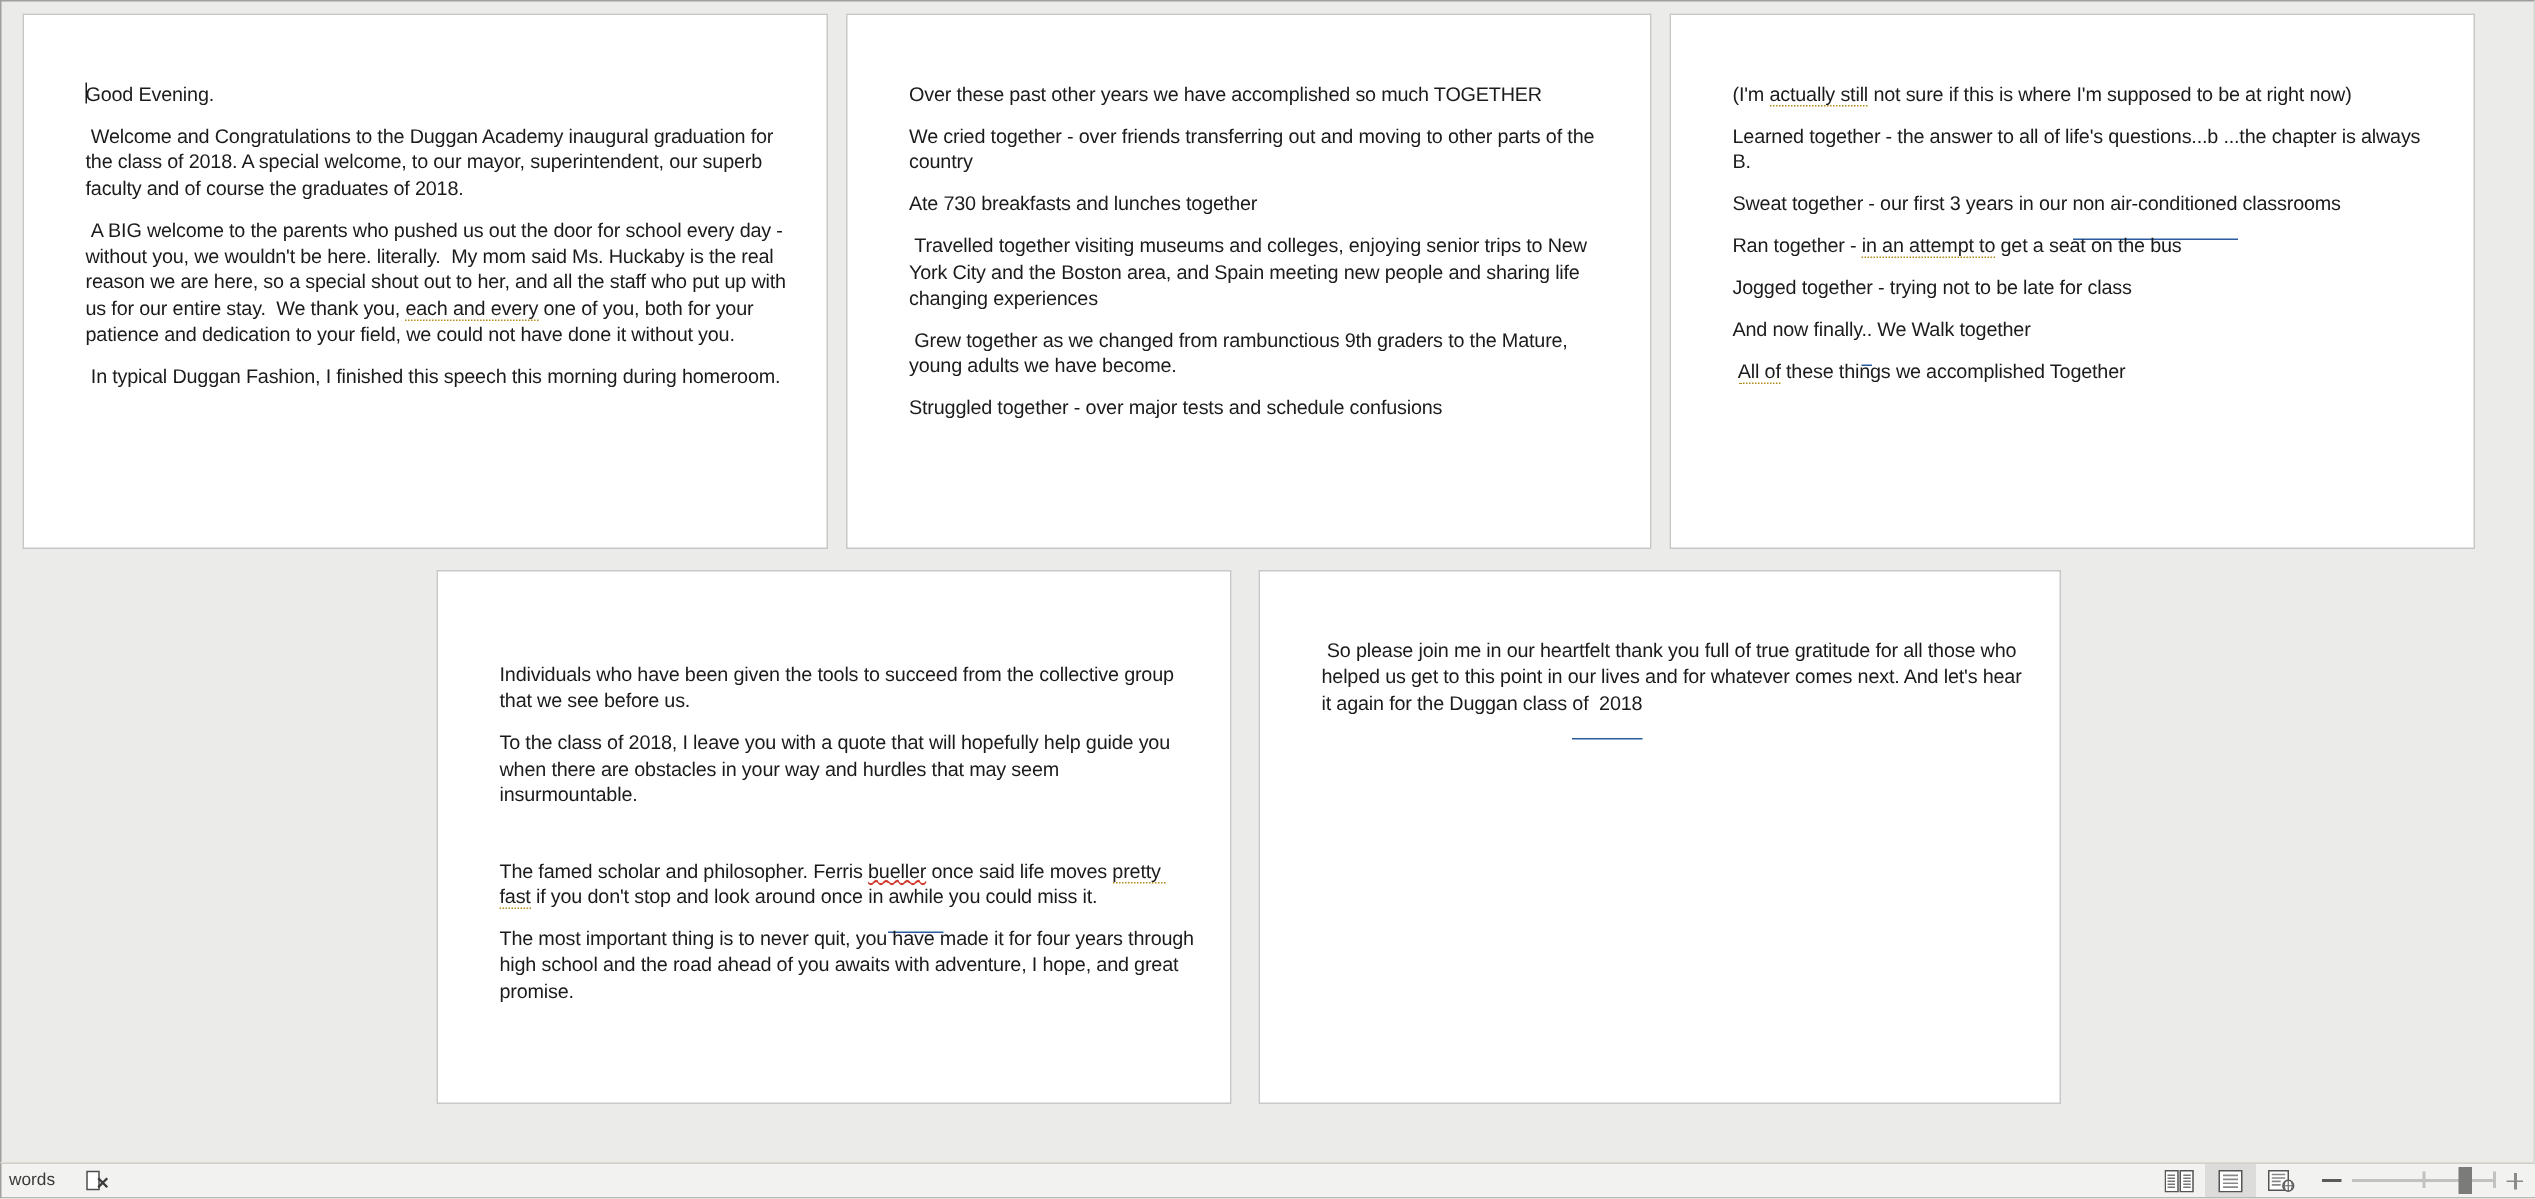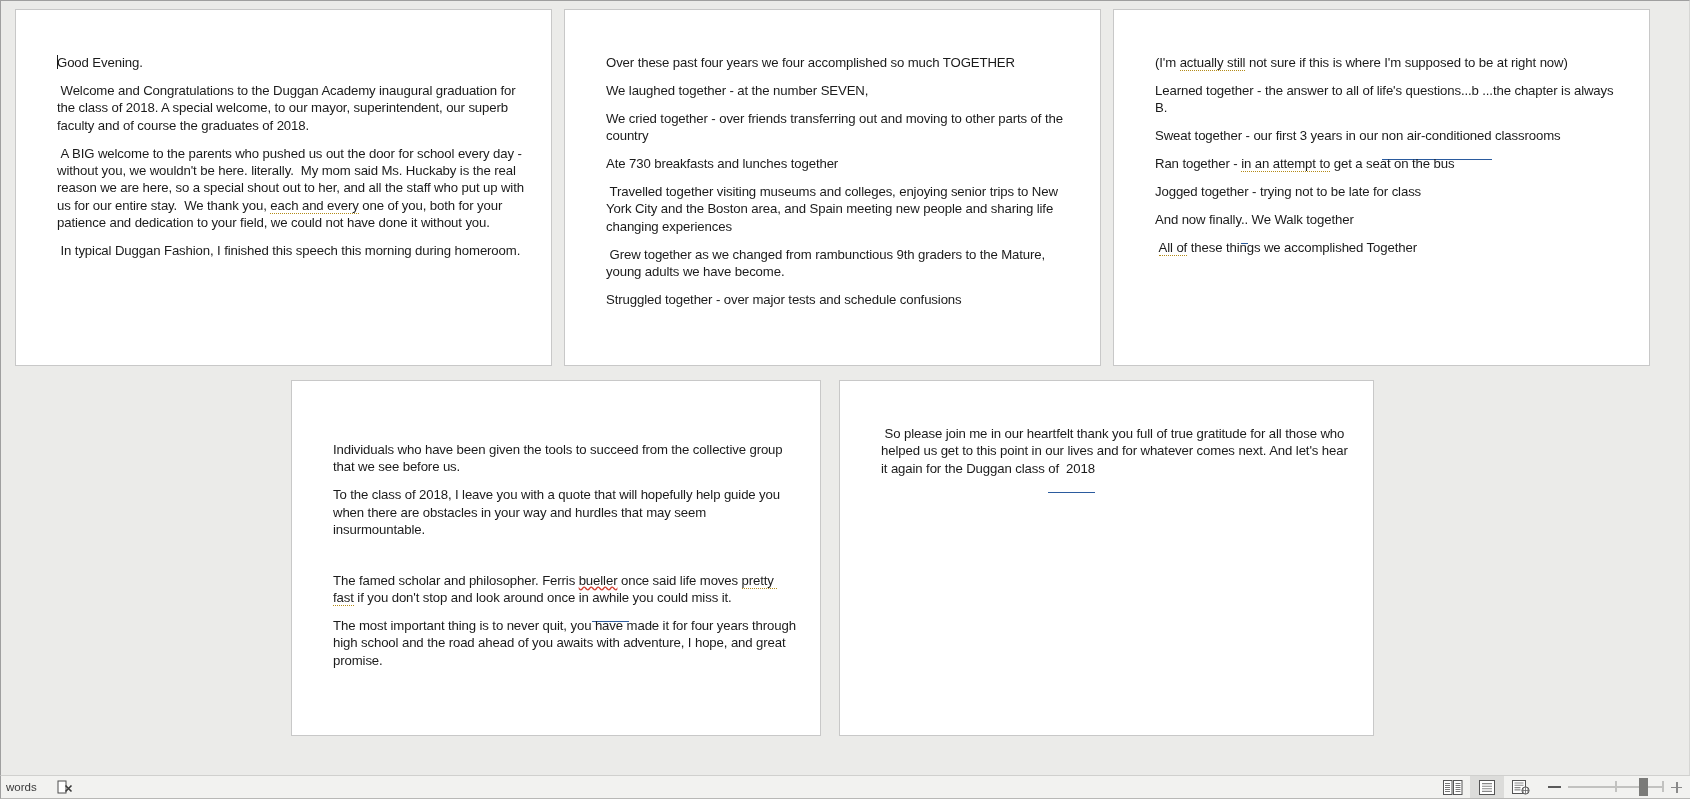--- a/index.html
+++ b/index.html
@@ -173,22 +173,21 @@
       <div class="page-body" style="left:41px; right:22px; top:44px;">
         <p class="para"><span class="caret"></span><span>Good Evening.</span></p>
         <p class="para"> Welcome and Congratulations to the Duggan Academy inaugural graduation for the class of 2018. A special welcome, to our mayor, superintendent, our superb faculty and of course the graduates of 2018.</p>
         <p class="para"> A BIG welcome to the parents who pushed us out the door for school every day - without you, we wouldn't be here. literally.  My mom said Ms. Huckaby is the real reason we are here, so a special shout out to her, and all the staff who put up with us for our entire stay.  We thank you, <span class="gram">each and every</span> one of you, both for your patience and dedication to your field, we could not have done it without you.</p>
         <p class="para"> In typical Duggan Fashion, I finished this speech this morning during homeroom.</p>
       </div>
     </div>
 
     <div class="page" style="left:563px; top:8px; width:537px; height:357px;">
       <div class="page-body" style="left:41px; right:22px; top:44px;">
-        <p class="para">Over these past four years we four accomplished so much TOGETHER</p>
-        <p class="para">We laughed together - at the number SEVEN,</p>
+        <p class="para">Over these past other years we have accomplished so much TOGETHER</p>
         <p class="para">We cried together - over friends transferring out and moving to other parts of the country</p>
         <p class="para">Ate 730 breakfasts and lunches together</p>
         <p class="para"> Travelled together visiting museums and colleges, enjoying senior trips to New York City and the Boston area, and Spain meeting new people and sharing life changing experiences</p>
         <p class="para"> Grew together as we changed from rambunctious 9th graders to the Mature, young adults we have become.</p>
         <p class="para">Struggled together - over major tests and schedule confusions</p>
       </div>
     </div>
 
     <div class="page" style="left:1112px; top:8px; width:537px; height:357px;">
       <div class="page-body" style="left:41px; right:22px; top:44px;">

